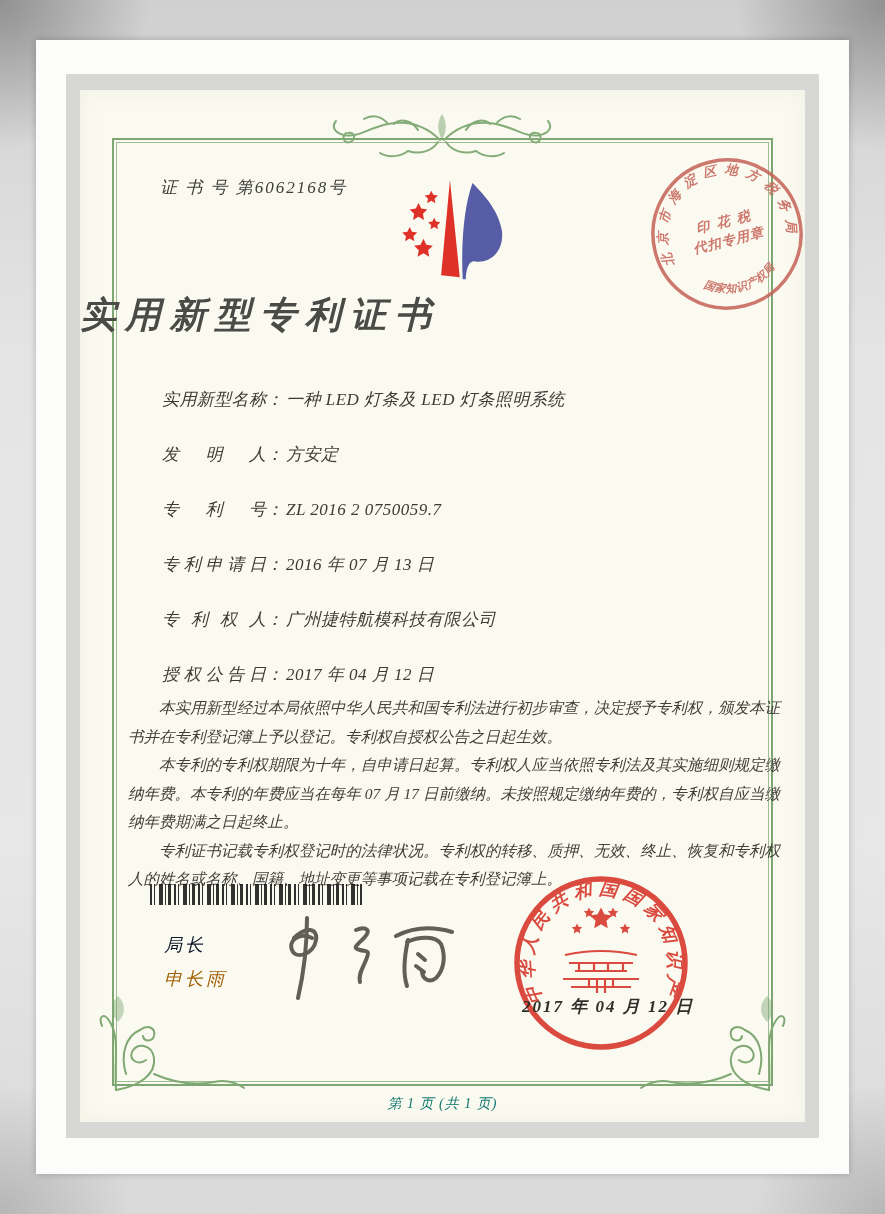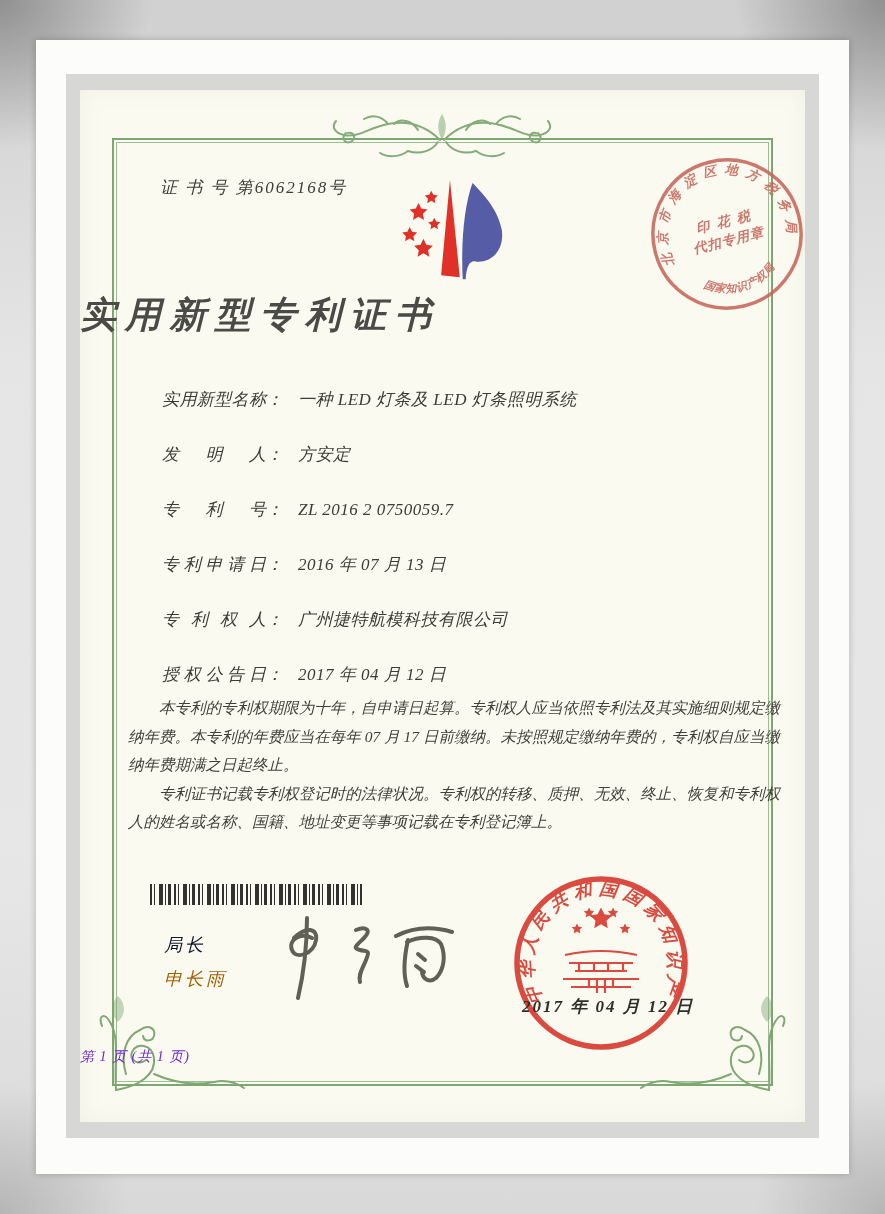--- a/index.html
+++ b/index.html
@@ -27,34 +27,34 @@
 
   
   .cert-no{position:absolute;left:80px;top:86px;font-size:17px;letter-spacing:2px;color:#3d3d38;}
   .logo{position:absolute;left:308px;top:88px;width:118px;height:108px;}
   .title{position:absolute;left:0;right:0;top:201px;font-size:36px;font-weight:600;
          letter-spacing:9px;color:#4a4a46;}
   .fields{position:absolute;left:82px;top:298px;width:600px;}
   .frow{height:55px;font-size:17px;color:#3c3b35;white-space:nowrap;}
   .flabel{display:inline-block;width:104px;text-align:justify;text-align-last:justify;}
   .fcolon{display:inline-block;}
-  .fvalue{display:inline-block;margin-left:15px;letter-spacing:.5px;}
+  .fvalue{display:inline-block;margin-left:3px;letter-spacing:.5px;}
   .paras{position:absolute;left:48px;top:604px;width:652px;}
   .paras p{margin:0;text-indent:2em;font-size:15.5px;line-height:1.84;text-align:justify;color:#403f39;}
   .barcode{position:absolute;left:70px;top:794px;width:212px;height:21px;opacity:.88;
       background:repeating-linear-gradient(90deg,
         #161616 0 2px, transparent 2px 4px, #161616 4px 5px, transparent 5px 9px,
         #161616 9px 13px, transparent 13px 15px, #161616 15px 16px, transparent 16px 18px,
         #161616 18px 21px, transparent 21px 24px);}
   .signer-title{position:absolute;left:84px;top:843px;font-size:18px;letter-spacing:3px;color:#0f172a;}
   .signer-name{position:absolute;left:84px;top:877px;font-size:18px;letter-spacing:3px;color:#a16207;}
   .sig{position:absolute;left:180px;top:820px;width:205px;height:95px;opacity:.88;}
   .seal{position:absolute;left:421px;top:773px;width:200px;height:200px;opacity:.9;}
   .seal-date{position:absolute;left:442px;top:905px;font-size:17px;letter-spacing:2px;font-weight:600;color:#2f2e28;}
-  .footer{position:absolute;left:0;right:0;top:958px;font-size:14px;letter-spacing:1px;color:#6d28d9;}
+  .footer{position:absolute;left:0;right:0;top:1005px;text-align:center;font-size:14px;letter-spacing:1px;color:#0f766e;}
   .stamp{position:absolute;left:567px;top:64px;width:160px;height:160px;transform:rotate(-14deg);opacity:.85;}
 </style>
 </head>
 <body>
 
 <svg width="0" height="0" style="position:absolute" aria-hidden="true">
   <defs>
     <path id="starShape" d="M0,-10 L2.94,-4.05 L9.51,-3.09 L4.76,1.55 L5.88,8.09 L0,4.6 L-5.88,8.09 L-4.76,1.55 L-9.51,-3.09 L-2.94,-4.05 Z"></path>
   </defs>
 </svg>
@@ -145,20 +145,21 @@
       </div>
       <div class="frow">
         <span class="flabel">专利权人</span><span class="fcolon">：</span><span class="fvalue">广州捷特航模科技有限公司</span>
       </div>
       <div class="frow">
         <span class="flabel">授权公告日</span><span class="fcolon">：</span><span class="fvalue">2017 年 04 月 12 日</span>
       </div>
     </div>
 
     <div class="paras">
+      <p>本实用新型经过本局依照中华人民共和国专利法进行初步审查，决定授予专利权，颁发本证书并在专利登记簿上予以登记。专利权自授权公告之日起生效。</p>
       <p>本专利的专利权期限为十年，自申请日起算。专利权人应当依照专利法及其实施细则规定缴纳年费。本专利的年费应当在每年 07 月 17 日前缴纳。未按照规定缴纳年费的，专利权自应当缴纳年费期满之日起终止。</p>
       <p>专利证书记载专利权登记时的法律状况。专利权的转移、质押、无效、终止、恢复和专利权人的姓名或名称、国籍、地址变更等事项记载在专利登记簿上。</p>
     </div>
 
     <div class="barcode"></div>
 
     <div class="signer-title">局长</div>
     <div class="signer-name">申长雨</div>
 
     <svg class="sig" viewBox="0 0 205 95">

